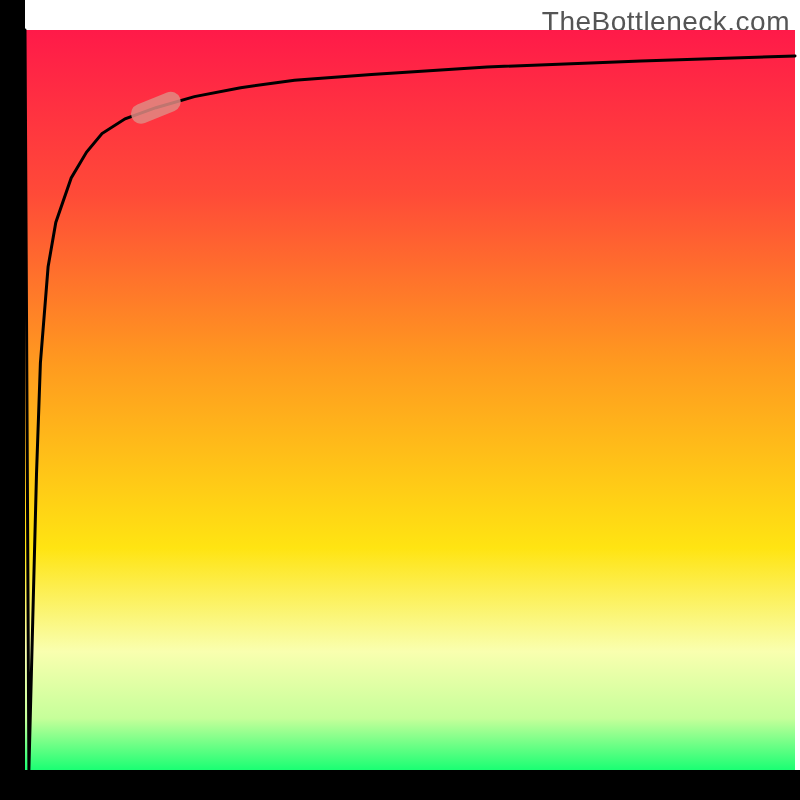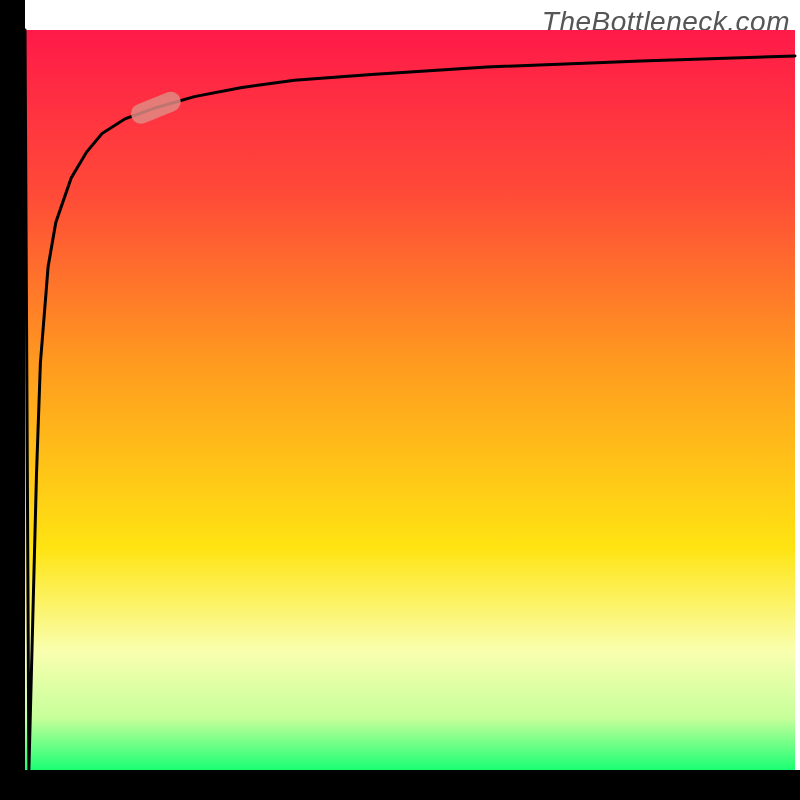--- a/index.html
+++ b/index.html
@@ -8,21 +8,20 @@
     width: 800px;
     height: 800px;
     overflow: hidden;
     background: #fff;
     font-family: Arial, Helvetica, sans-serif;
   }
   .stage {
     position: relative;
     width: 800px;
     height: 800px;
-    font-style: italic;
   }
   .watermark {
     position: absolute;
     top: 6px;
     right: 10px;
     font-size: 28px;
     font-weight: 400;
     color: #555;
     letter-spacing: 0.5px;
     user-select: none;

